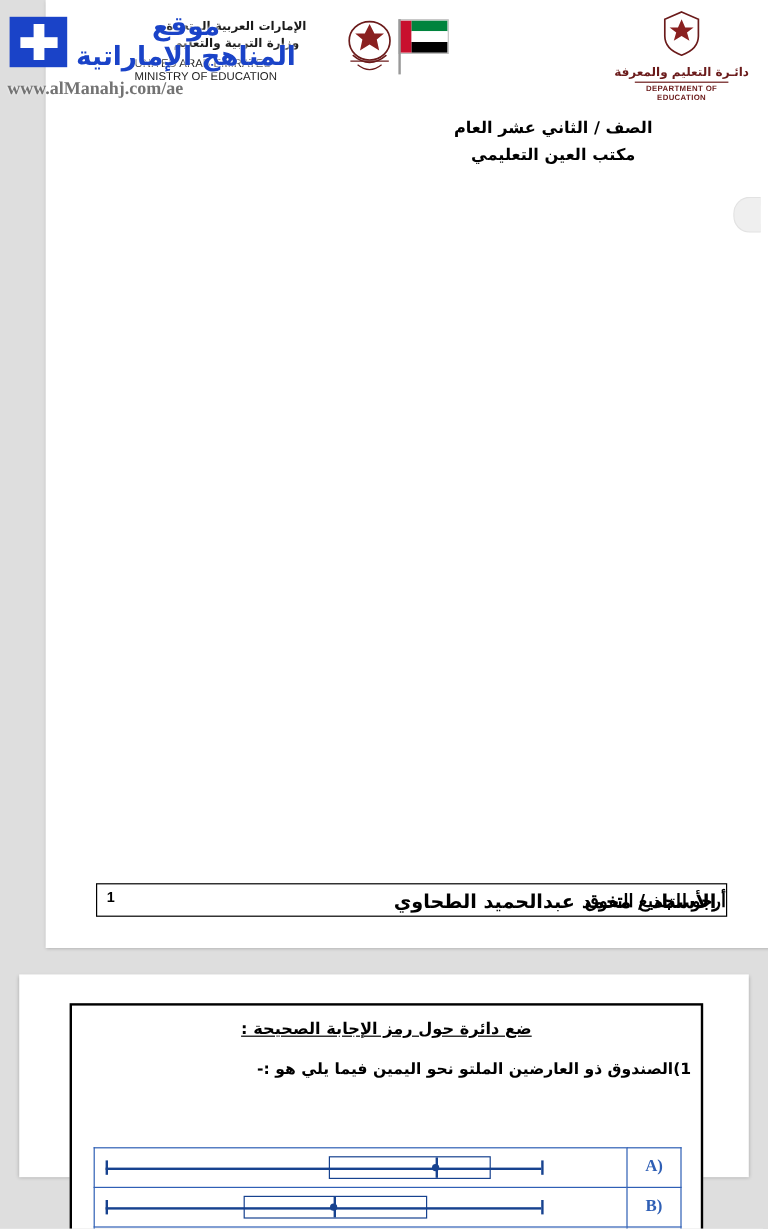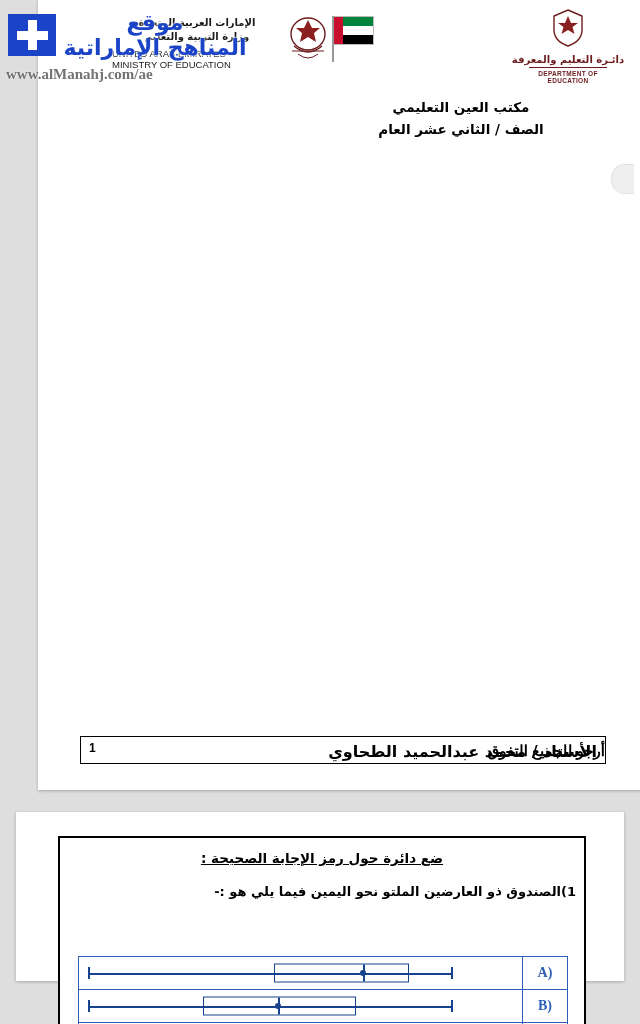--- a/index.html
+++ b/index.html
@@ -386,22 +386,22 @@
           <path d="M17 8 L20 15 L27 15 L21.5 19 L23.5 26 L17 22 L10.5 26 L12.5 19 L7 15 L14 15 Z" fill="#8a2020"></path>
         </svg>
         <div class="doe-ar">دائـرة التعليم والمعرفة</div>
         <div class="doe-rule"></div>
         <div class="doe-en">DEPARTMENT OF</div>
         <div class="doe-en">EDUCATION</div>
       </div>
     </div>
 
     <div class="hdr-right">
+      <div>الصف / الثاني عشر العام</div>
       <div>مكتب العين التعليمي</div>
-      <div>الصف / الثاني عشر العام</div>
     </div>
 
     <div class="corner-dot"></div>
 
 
     <div class="footer-box">
       <div class="f-page">1</div>
       <div class="f-mid">أرجو للجميع التفوق</div>
       <div class="f-right">الأستاذ / محمد عبدالحميد الطحاوي</div>
     </div>

